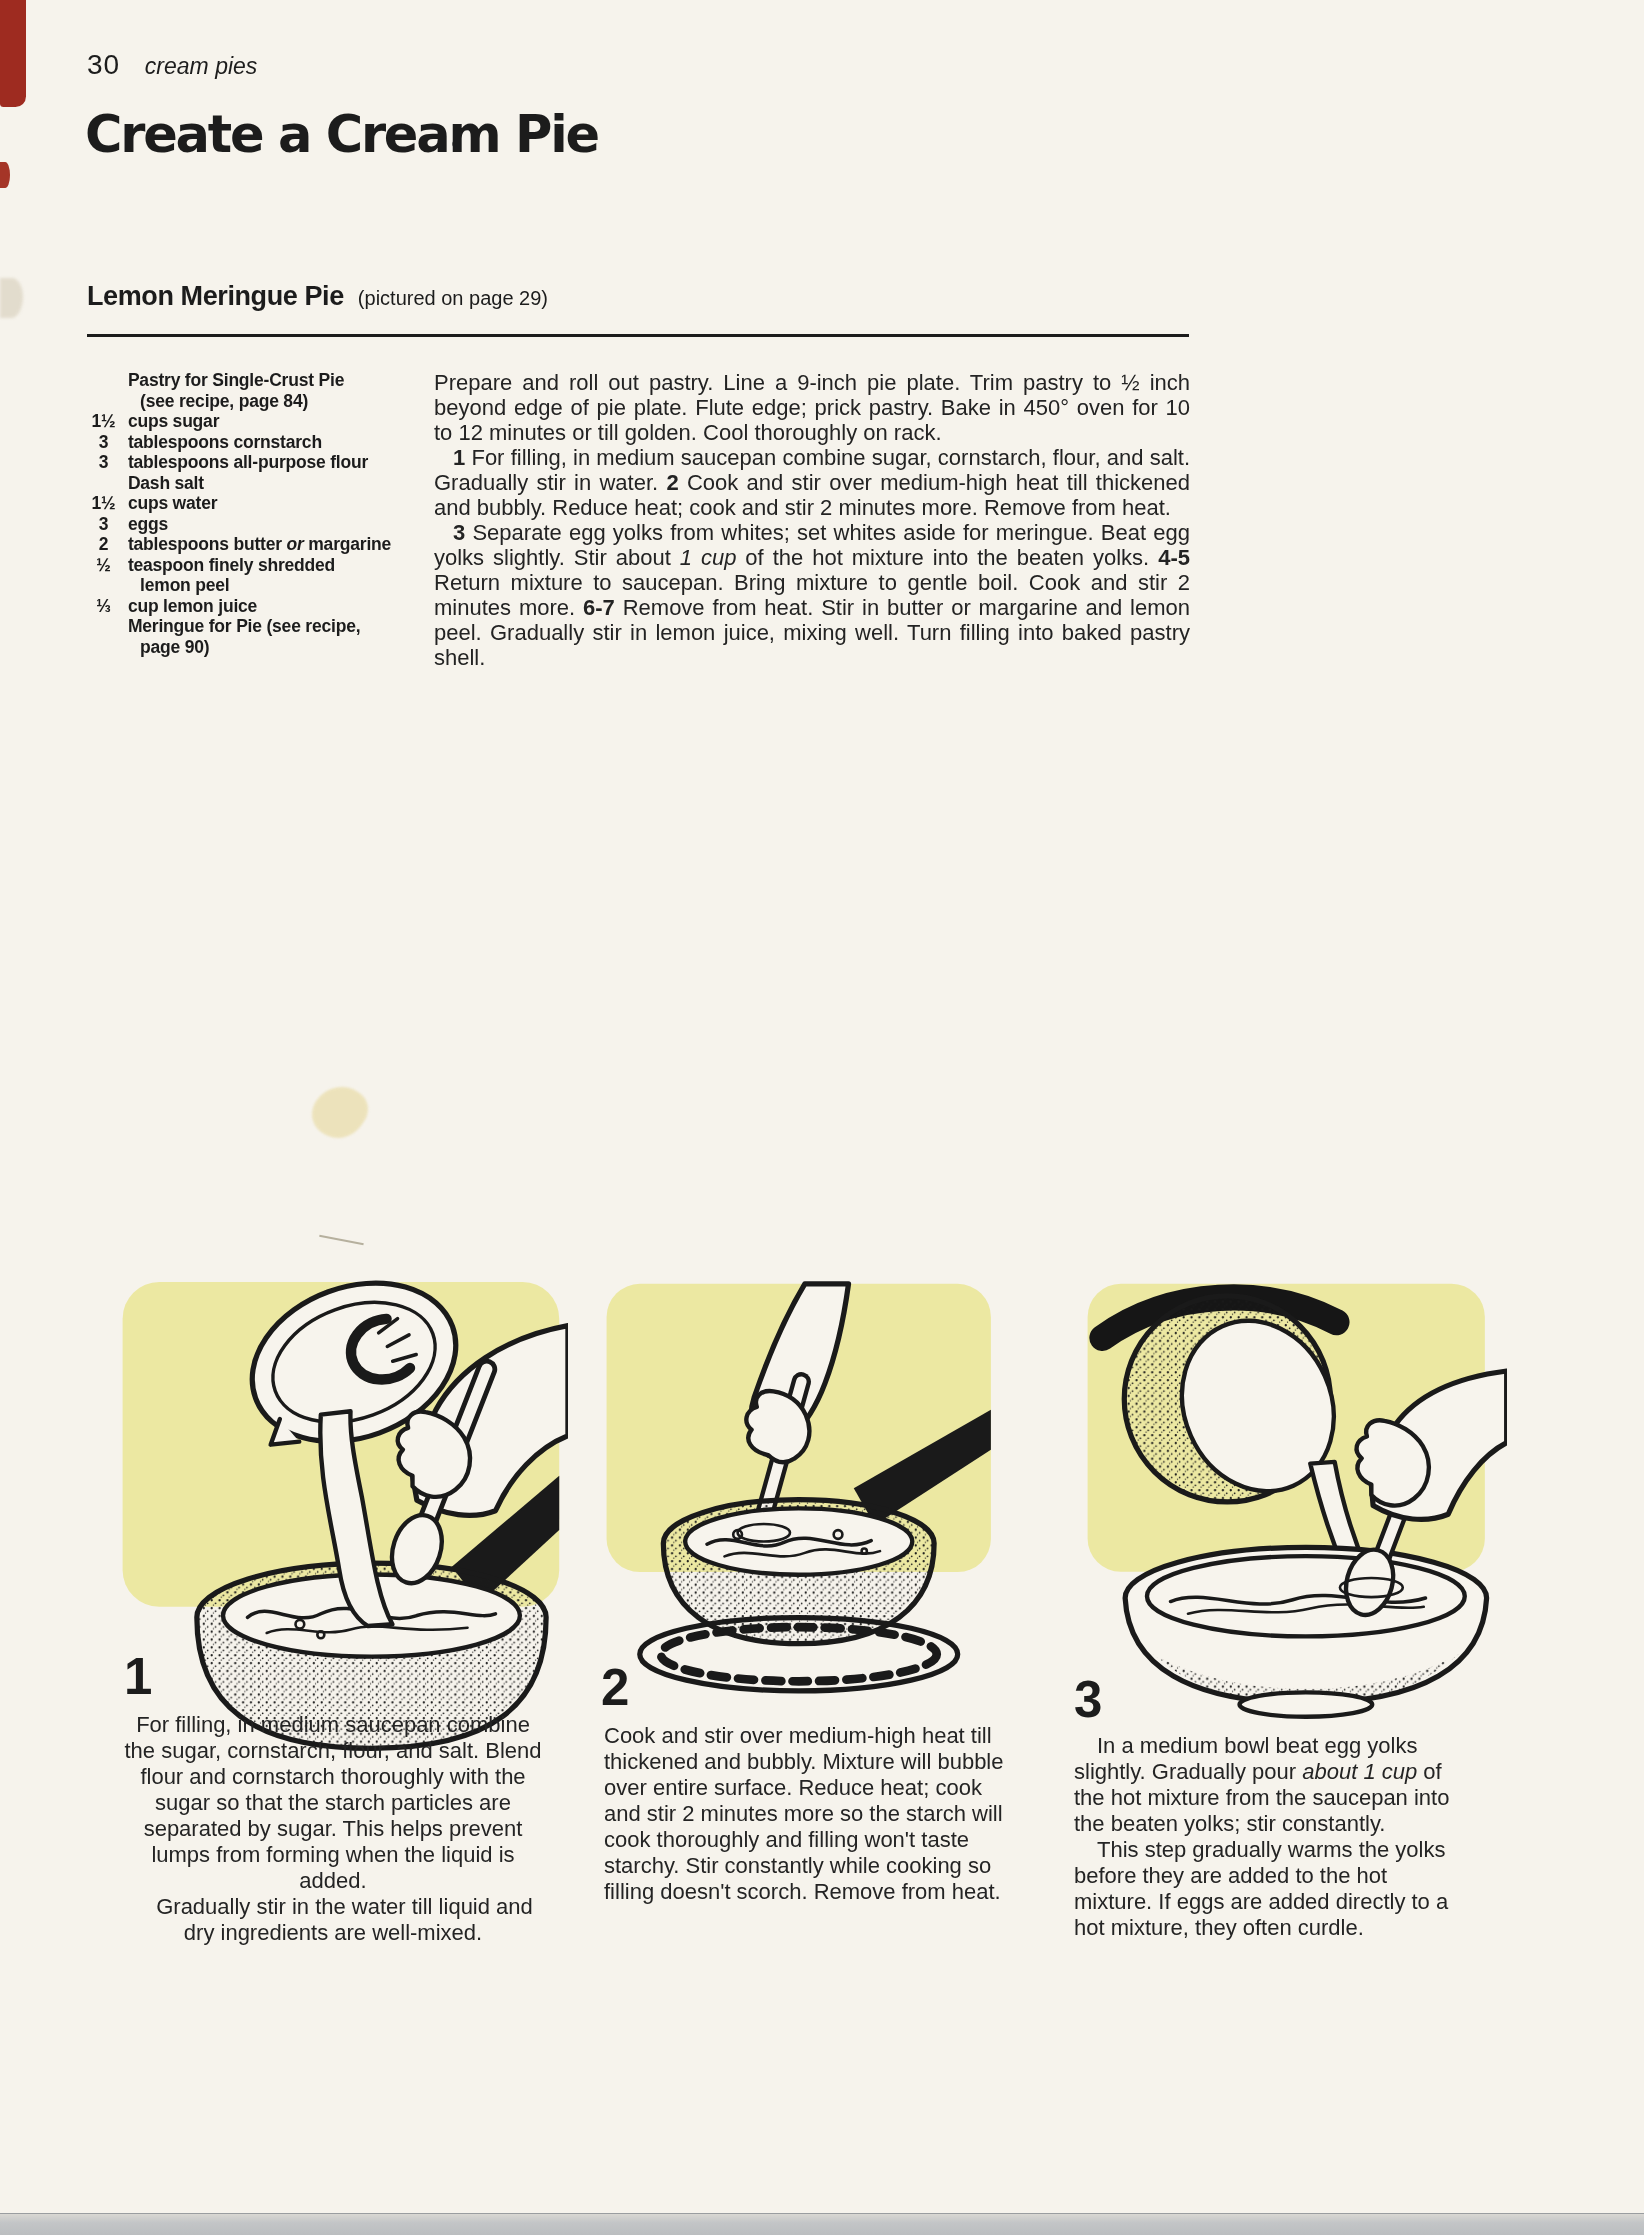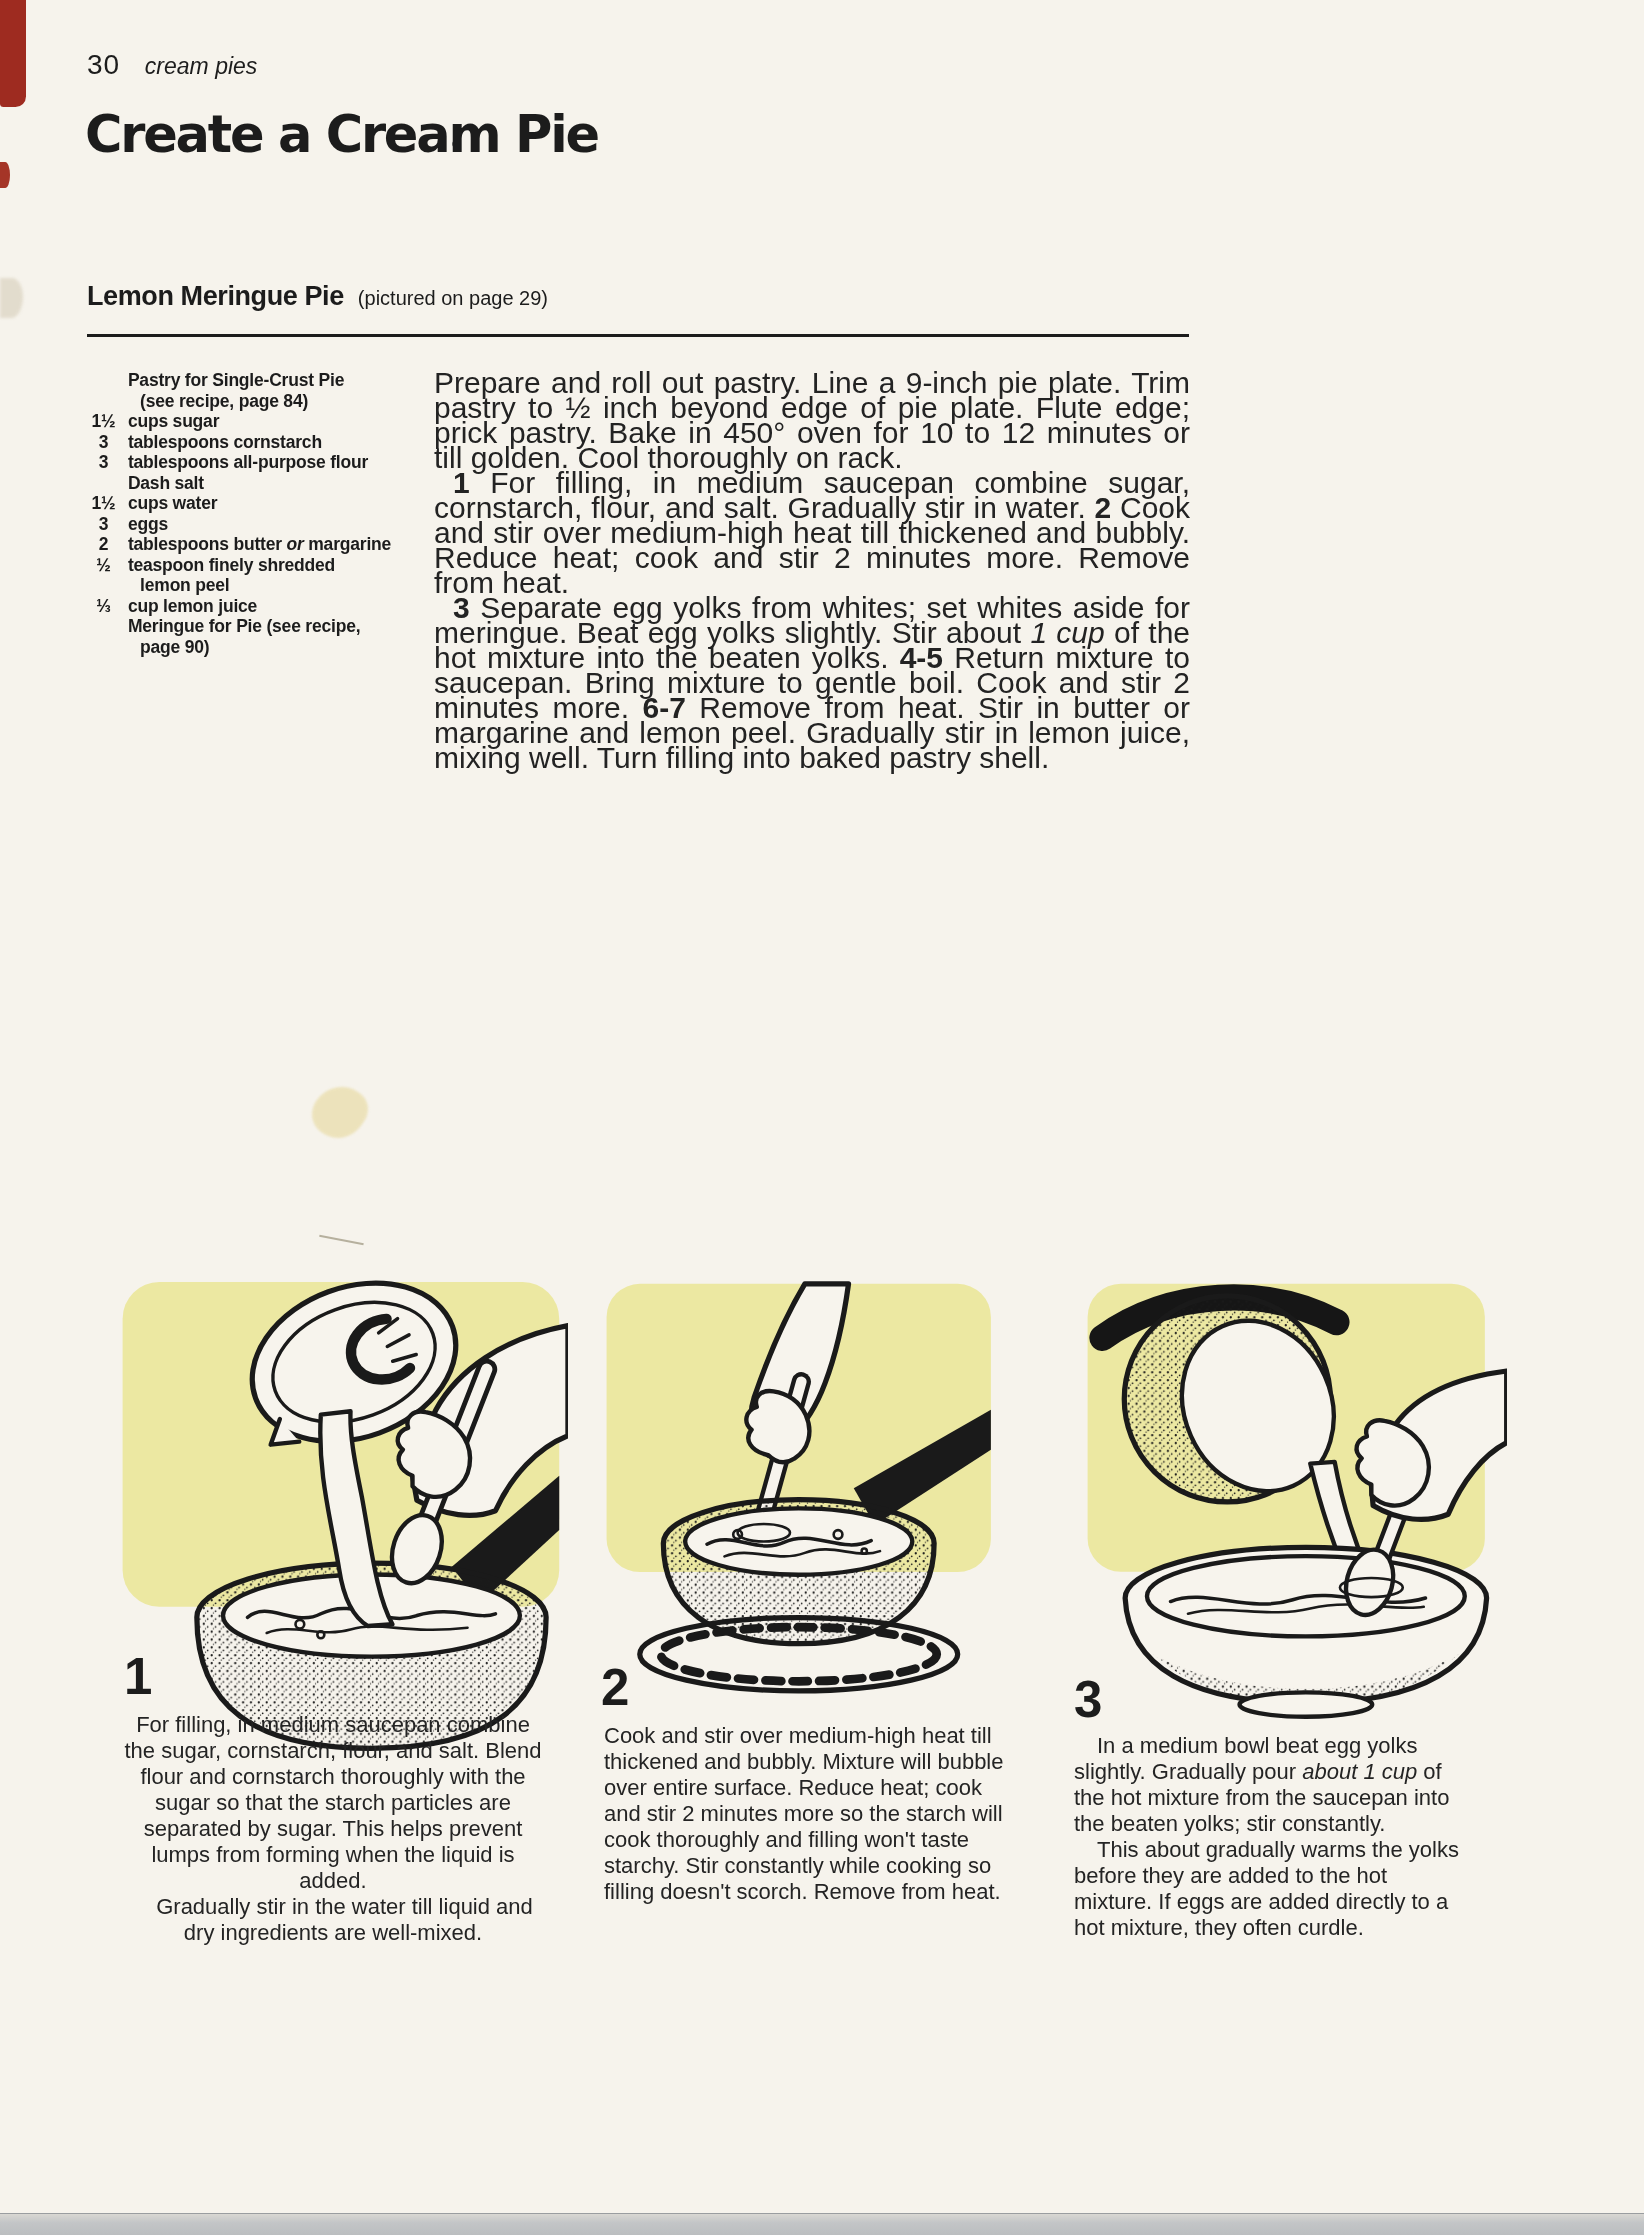--- a/index.html
+++ b/index.html
@@ -23,21 +23,21 @@
   
   .ingredients { position:absolute; left:87px; top:370px; width:307px;
                  font-weight:700; font-size:17.5px; line-height:20.5px; letter-spacing:-0.2px; }
   .ing-row { display:flex; }
   .ing-qty { flex:0 0 33px; text-align:center; padding-right:0; }
   .ing-text { flex:1; padding-left:7.9px; }
   .ing-line.cont { padding-left:12.2px; }
 
   
   .instructions { position:absolute; left:434px; top:370px; width:756px;
-                  font-size:30px; line-height:25px; text-align:justify; color:#232323; }
+                  font-size:22px; line-height:25px; text-align:justify; color:#232323; }
   .instructions p.ind { text-indent:19px; }
   .b { font-weight:700; }
   .i { font-style:italic; }
 
   
   figure { position:absolute; }
   .fig1 { left:92px;  top:1268px; width:476px; height:489px; }
   .fig2 { left:576px;  top:1268px; width:428px; height:437px; }
   .fig3 { left:1048px; top:1268px; width:459px; height:454px; }
 
@@ -290,18 +290,18 @@
 
   <div class="cap cap1">
       <p class=""><span>For filling, in medium saucepan combine the sugar, cornstarch, flour, and salt. Blend flour and cornstarch thoroughly with the sugar so that the starch particles are separated by sugar. This helps prevent lumps from forming when the liquid is added.</span></p>
       <p class="ind"><span>Gradually stir in the water till liquid and dry ingredients are well-mixed.</span></p>
     </div>
   <div class="cap cap2">
       <p class=""><span>Cook and stir over medium-high heat till thickened and bubbly. Mixture will bubble over entire surface. Reduce heat; cook and stir 2 minutes more so the starch will cook thoroughly and filling won't taste starchy. Stir constantly while cooking so filling doesn't scorch. Remove from heat.</span></p>
     </div>
   <div class="cap cap3">
       <p class="ind"><span>In a medium bowl beat egg yolks slightly. Gradually pour </span><span class="i">about 1 cup</span><span> of the hot mixture from the saucepan into the beaten yolks; stir constantly.</span></p>
-      <p class="ind"><span>This about gradually warms the yolks before they are added to the hot mixture. If eggs are added directly to a hot mixture, they often curdle.</span></p>
+      <p class="ind"><span>This step gradually warms the yolks before they are added to the hot mixture. If eggs are added directly to a hot mixture, they often curdle.</span></p>
     </div>
 
   <div class="bottom-edge"></div>
 </div>
 
 
 </body></html>

